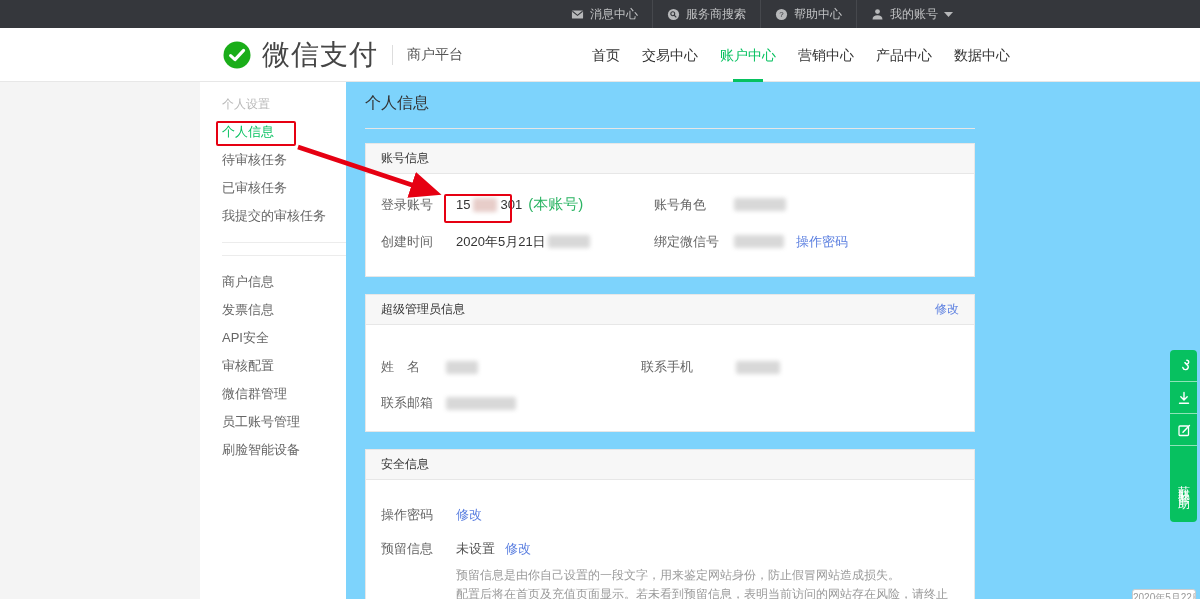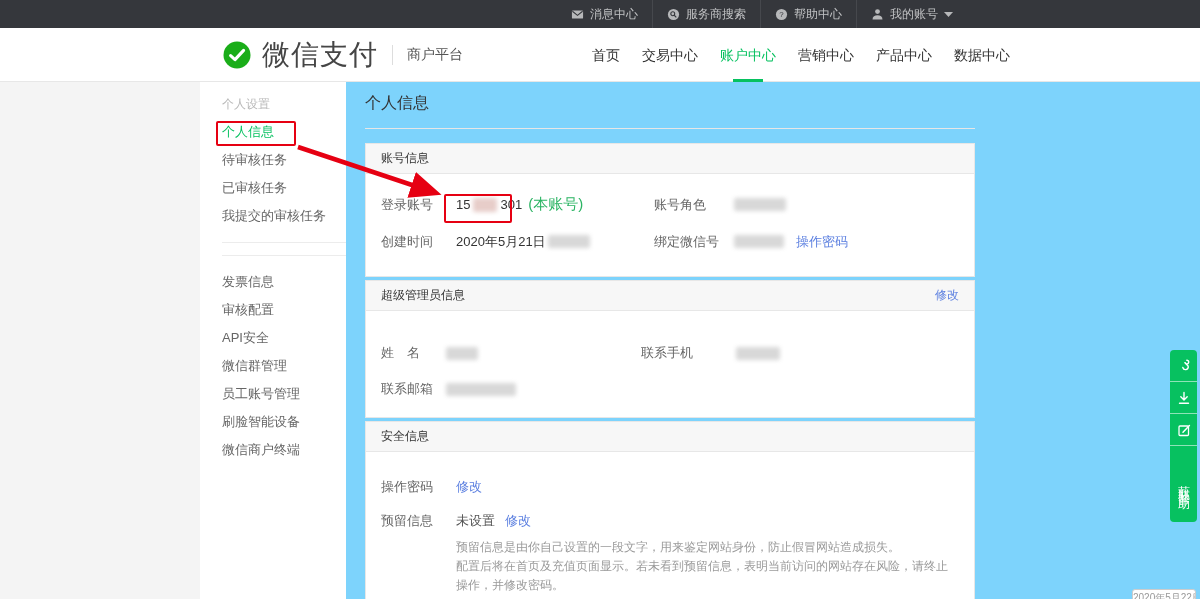--- a/index.html
+++ b/index.html
@@ -33,21 +33,21 @@
   .sb-item { cursor:pointer; }
   .sb-item.active { color:#07c160; }
   .sb-divider { height:1px; background:#ececec; margin:12px 0 12px 22px; }
 
   
   .main { position:absolute; left:365px; top:82px; width:610px; }
   .page-title { padding-top:11px; font-size:16px; color:#333; font-weight:400; }
   .title-rule { margin-top:14px; height:1px; background:#e6e6e6; }
 
   .card { margin-top:14px; border:1px solid #e7e7e7; background:#fff; }
-  .card + .card { margin-top:3px; }
+  .card + .card { margin-top:17px; }
   .card-hd { height:30px; line-height:29px; background:#f7f7f7; border-bottom:1px solid #e7e7e7; padding:0 15px; font-size:12px; color:#333; display:flex; justify-content:space-between; align-items:center; }
   .card-bd { padding:12px 15px 16px; }
   .link { color:#5b7fe0; cursor:pointer; text-decoration:none; font-size:13px; }
   .hd-link { font-size:12px; }
 
   .frow { display:flex; align-items:center; height:37px; }
   .fcell-l { display:flex; align-items:center; width:273px; }
   .fcell-r { display:flex; align-items:center; }
   .flabel { width:75px; font-size:13px; color:#666; flex-shrink:0; }
   .fvalue { font-size:13px; color:#333; display:flex; align-items:center; }
@@ -148,27 +148,27 @@
   <div class="gray-strip"></div>
 
   <div class="sidebar">
     <div class="sb-header">个人设置</div>
     <div class="sb-item active">个人信息</div>
     <div class="sb-item">待审核任务</div>
     <div class="sb-item">已审核任务</div>
     <div class="sb-item">我提交的审核任务</div>
     <div class="sb-divider"></div>
     <div class="sb-divider"></div>
+    <div class="sb-item">商户信息</div>
     <div class="sb-item">发票信息</div>
+    <div class="sb-item">API安全</div>
     <div class="sb-item">审核配置</div>
-    <div class="sb-item">API安全</div>
     <div class="sb-item">微信群管理</div>
     <div class="sb-item">员工账号管理</div>
     <div class="sb-item">刷脸智能设备</div>
-    <div class="sb-item">微信商户终端</div>
 
   </div>
 
   <div class="main">
     <div class="page-title">个人信息</div>
     <div class="title-rule"></div>
 
     <div class="card">
       <div class="card-hd">
         <span>账号信息</span>

